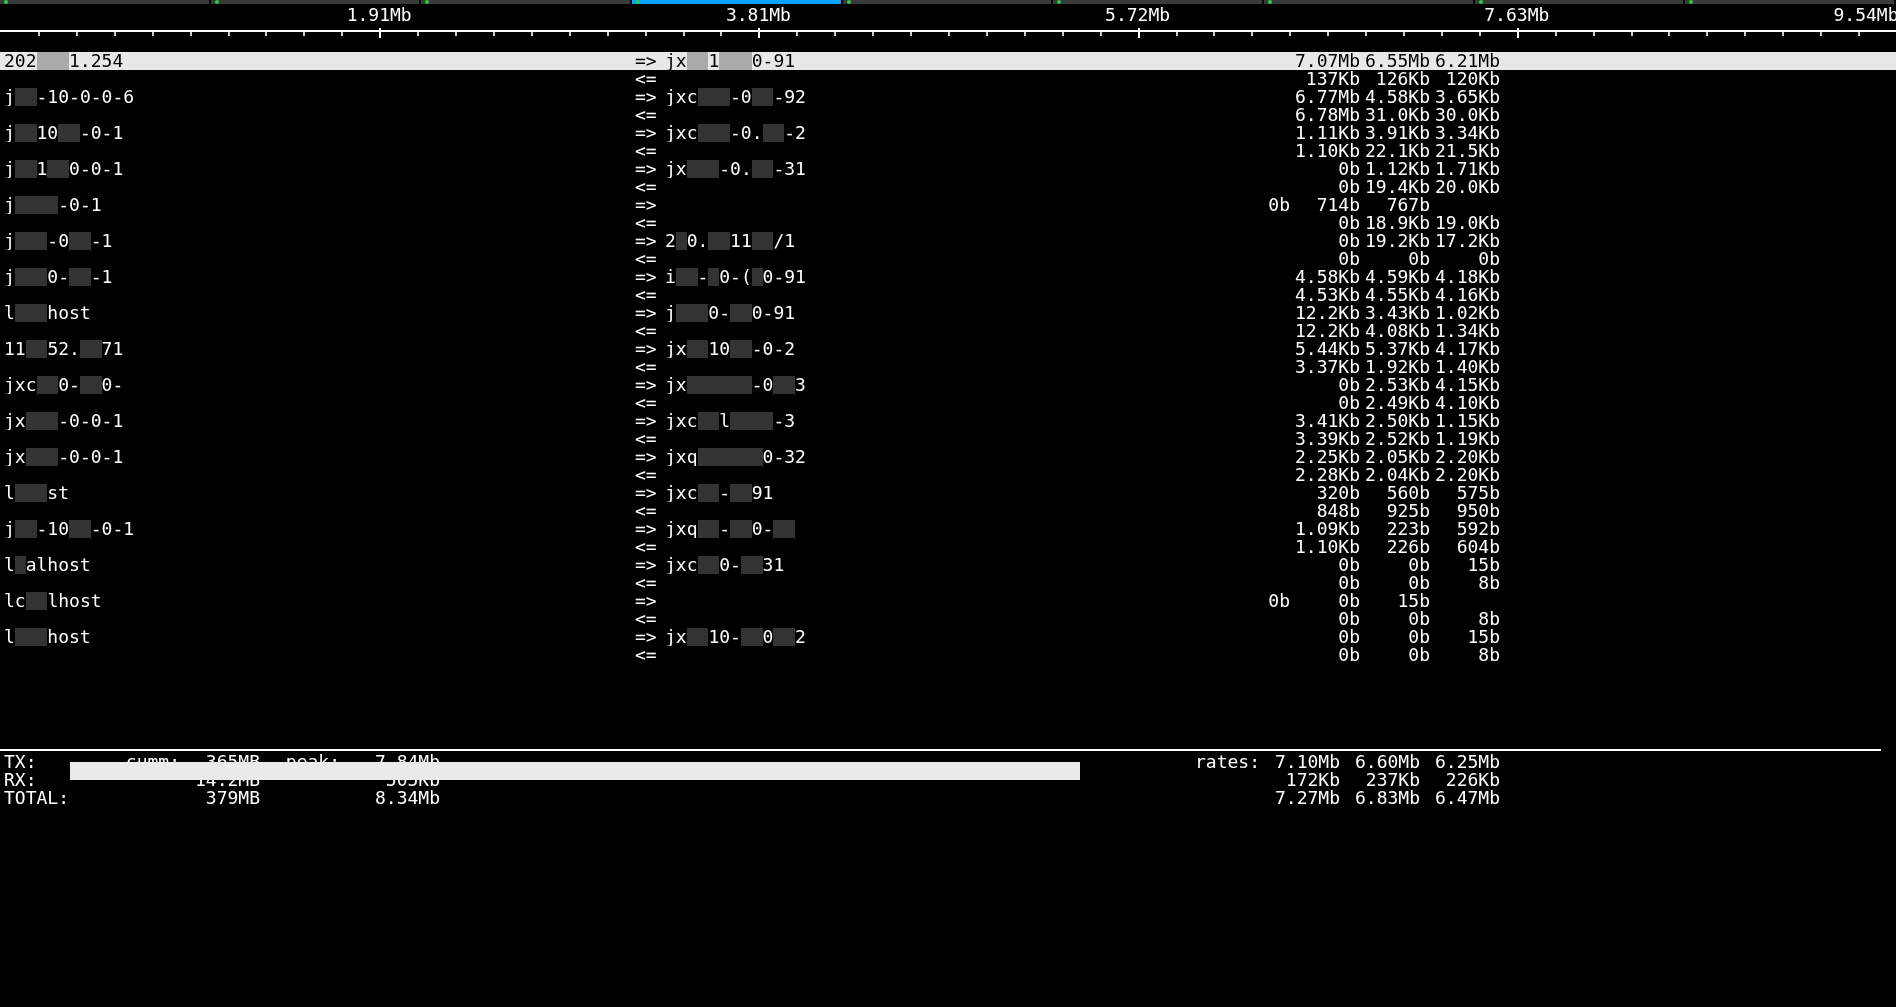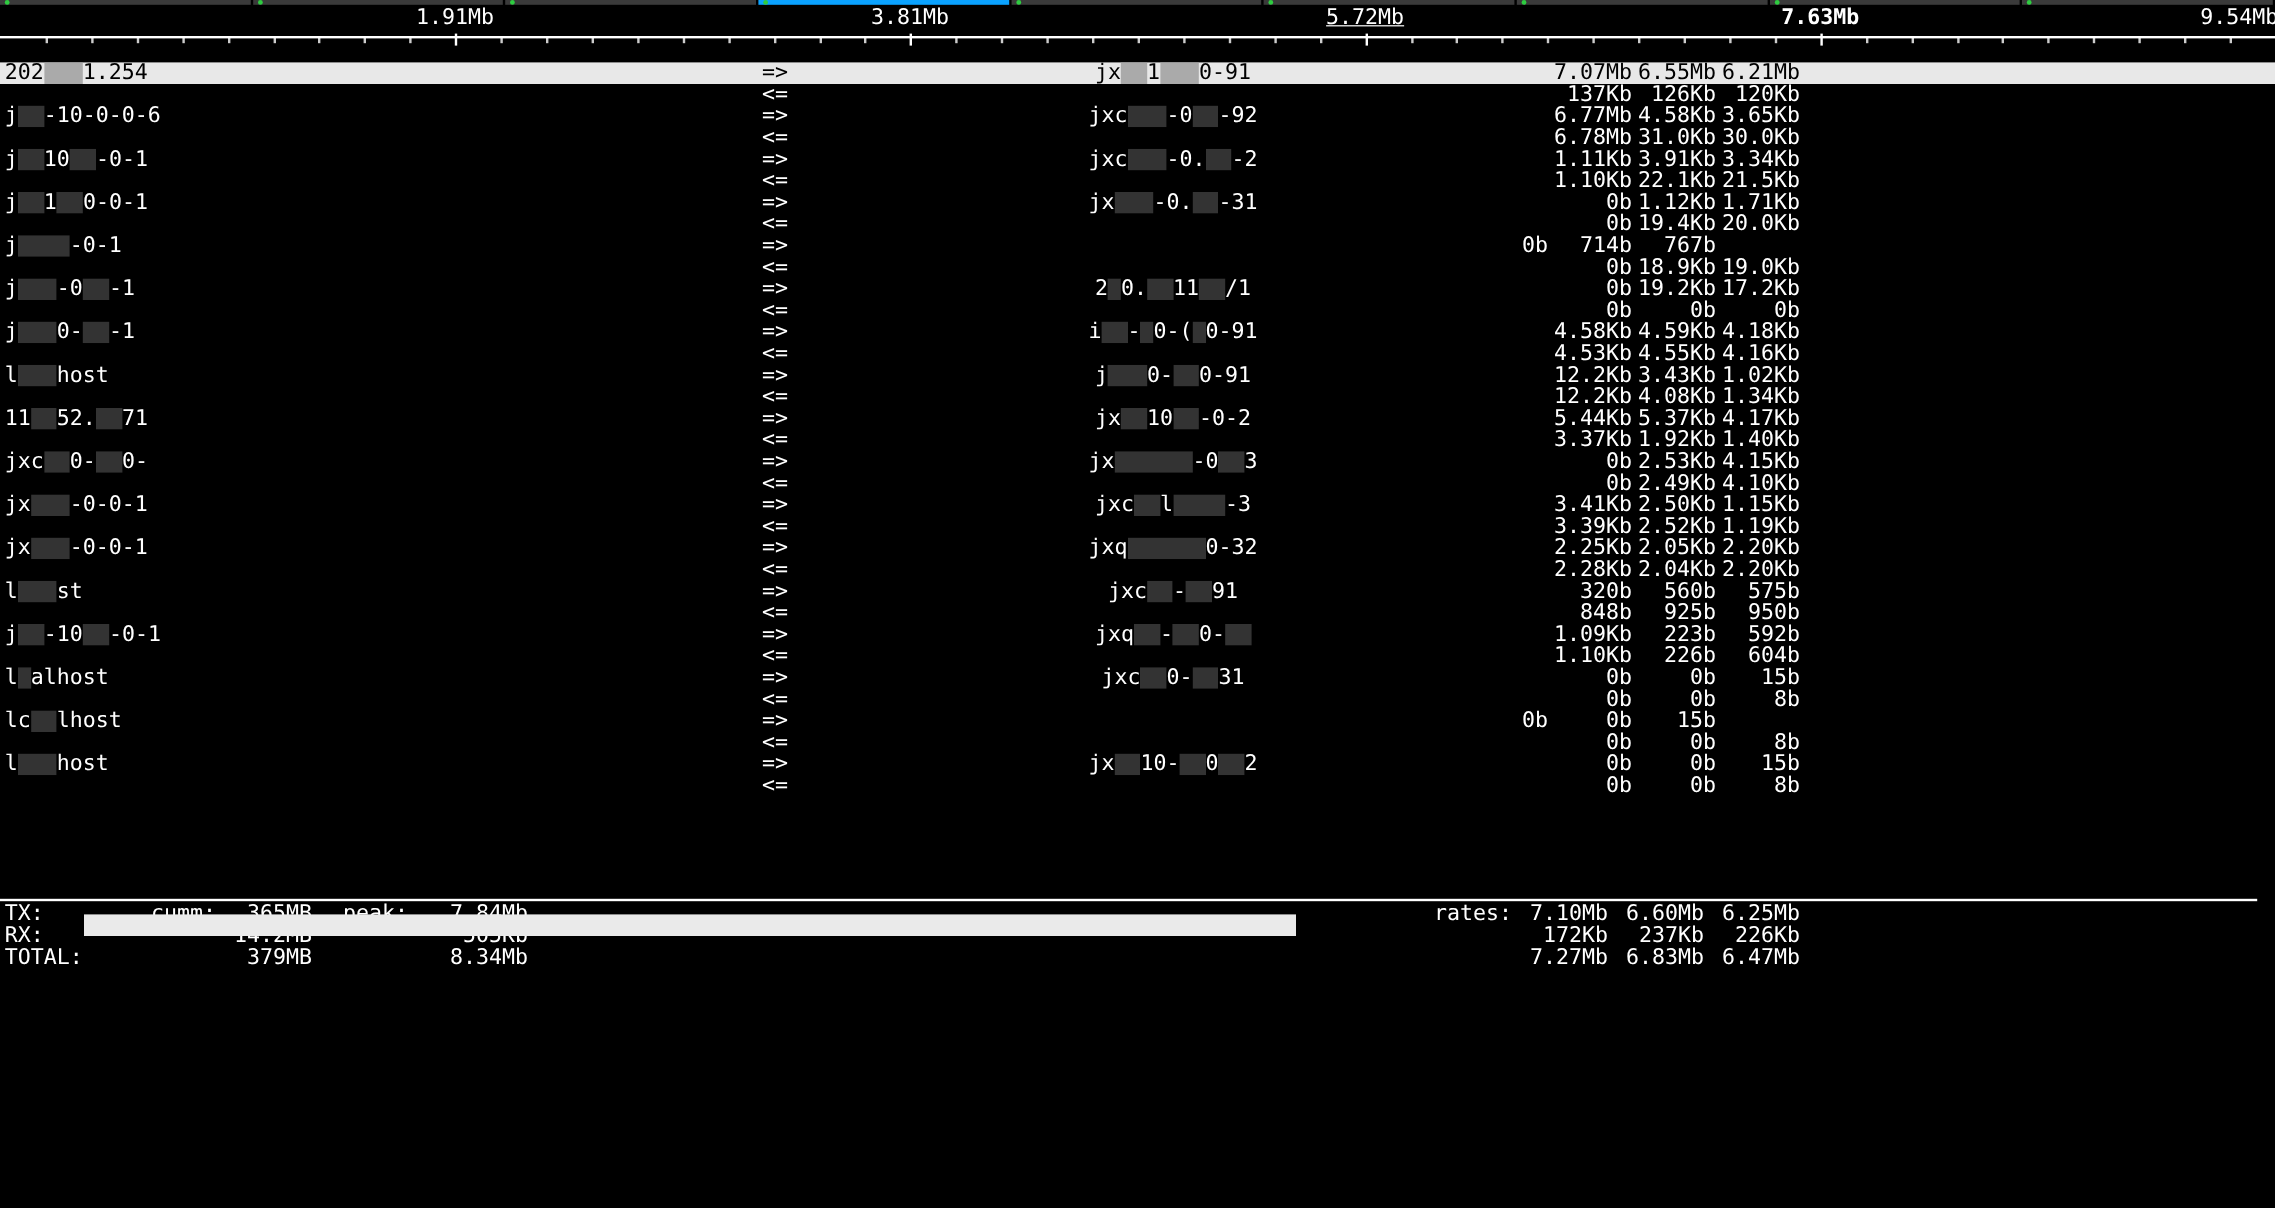--- a/index.html
+++ b/index.html
@@ -68,21 +68,21 @@
     display: grid;
     grid-template-columns: 635px 30px 625px 70px 70px 70px;
     column-gap: 0;
     height: 18px;
     font-size: 18px;
     white-space: pre;
   }
   .line.highlight { background: #e8e8e8; color: #000; }
   .src { padding-left: 4px; overflow: hidden; }
   .arr { text-align: left; }
-  .dst { overflow: hidden; text-align: center; }
+  .dst { overflow: hidden; }
   .v1,.v2,.v3 { text-align: right; overflow: hidden; }
 
   .bar-layer {
     position: absolute;
     left: 0; top: 0; height: 18px;
     z-index: -1;
   }
   .bar {
     position: absolute;
     left: 0; top: 0; height: 18px;
@@ -150,22 +150,22 @@
     </div>
     <div class="tab">
       <span class="dot"></span>
     </div>
   </div>
 
 <div class="scale-wrap">
   <div class="scale-labels" id="scale-labels">
       <span class="scale-label" style="left: 20%;">1.91Mb</span>
       <span class="scale-label" style="left: 40%;">3.81Mb</span>
-      <span class="scale-label" style="left: 60%; text-decoration: underline;">5.72Mb</span>
-      <span class="scale-label" style="left: 80%; font-weight: bold;">7.63Mb</span>
+      <span class="scale-label" style="left: 60%;">5.72Mb</span>
+      <span class="scale-label" style="left: 80%;">7.63Mb</span>
       <span class="scale-label" style="left: calc(100% - 30px); transform: translateX(-50%);">9.54Mb</span>
     </div>
   <div class="scale-bar" id="scale-bar">
       <div class="scale-tick" style="left: 20%;"></div>
       <div class="scale-tick" style="left: 40%;"></div>
       <div class="scale-tick" style="left: 60%;"></div>
       <div class="scale-tick" style="left: 80%;"></div>
       <div class="scale-tick minor" style="left: 2%;"></div>
       <div class="scale-tick minor" style="left: 4%;"></div>
       <div class="scale-tick minor" style="left: 6%;"></div>

